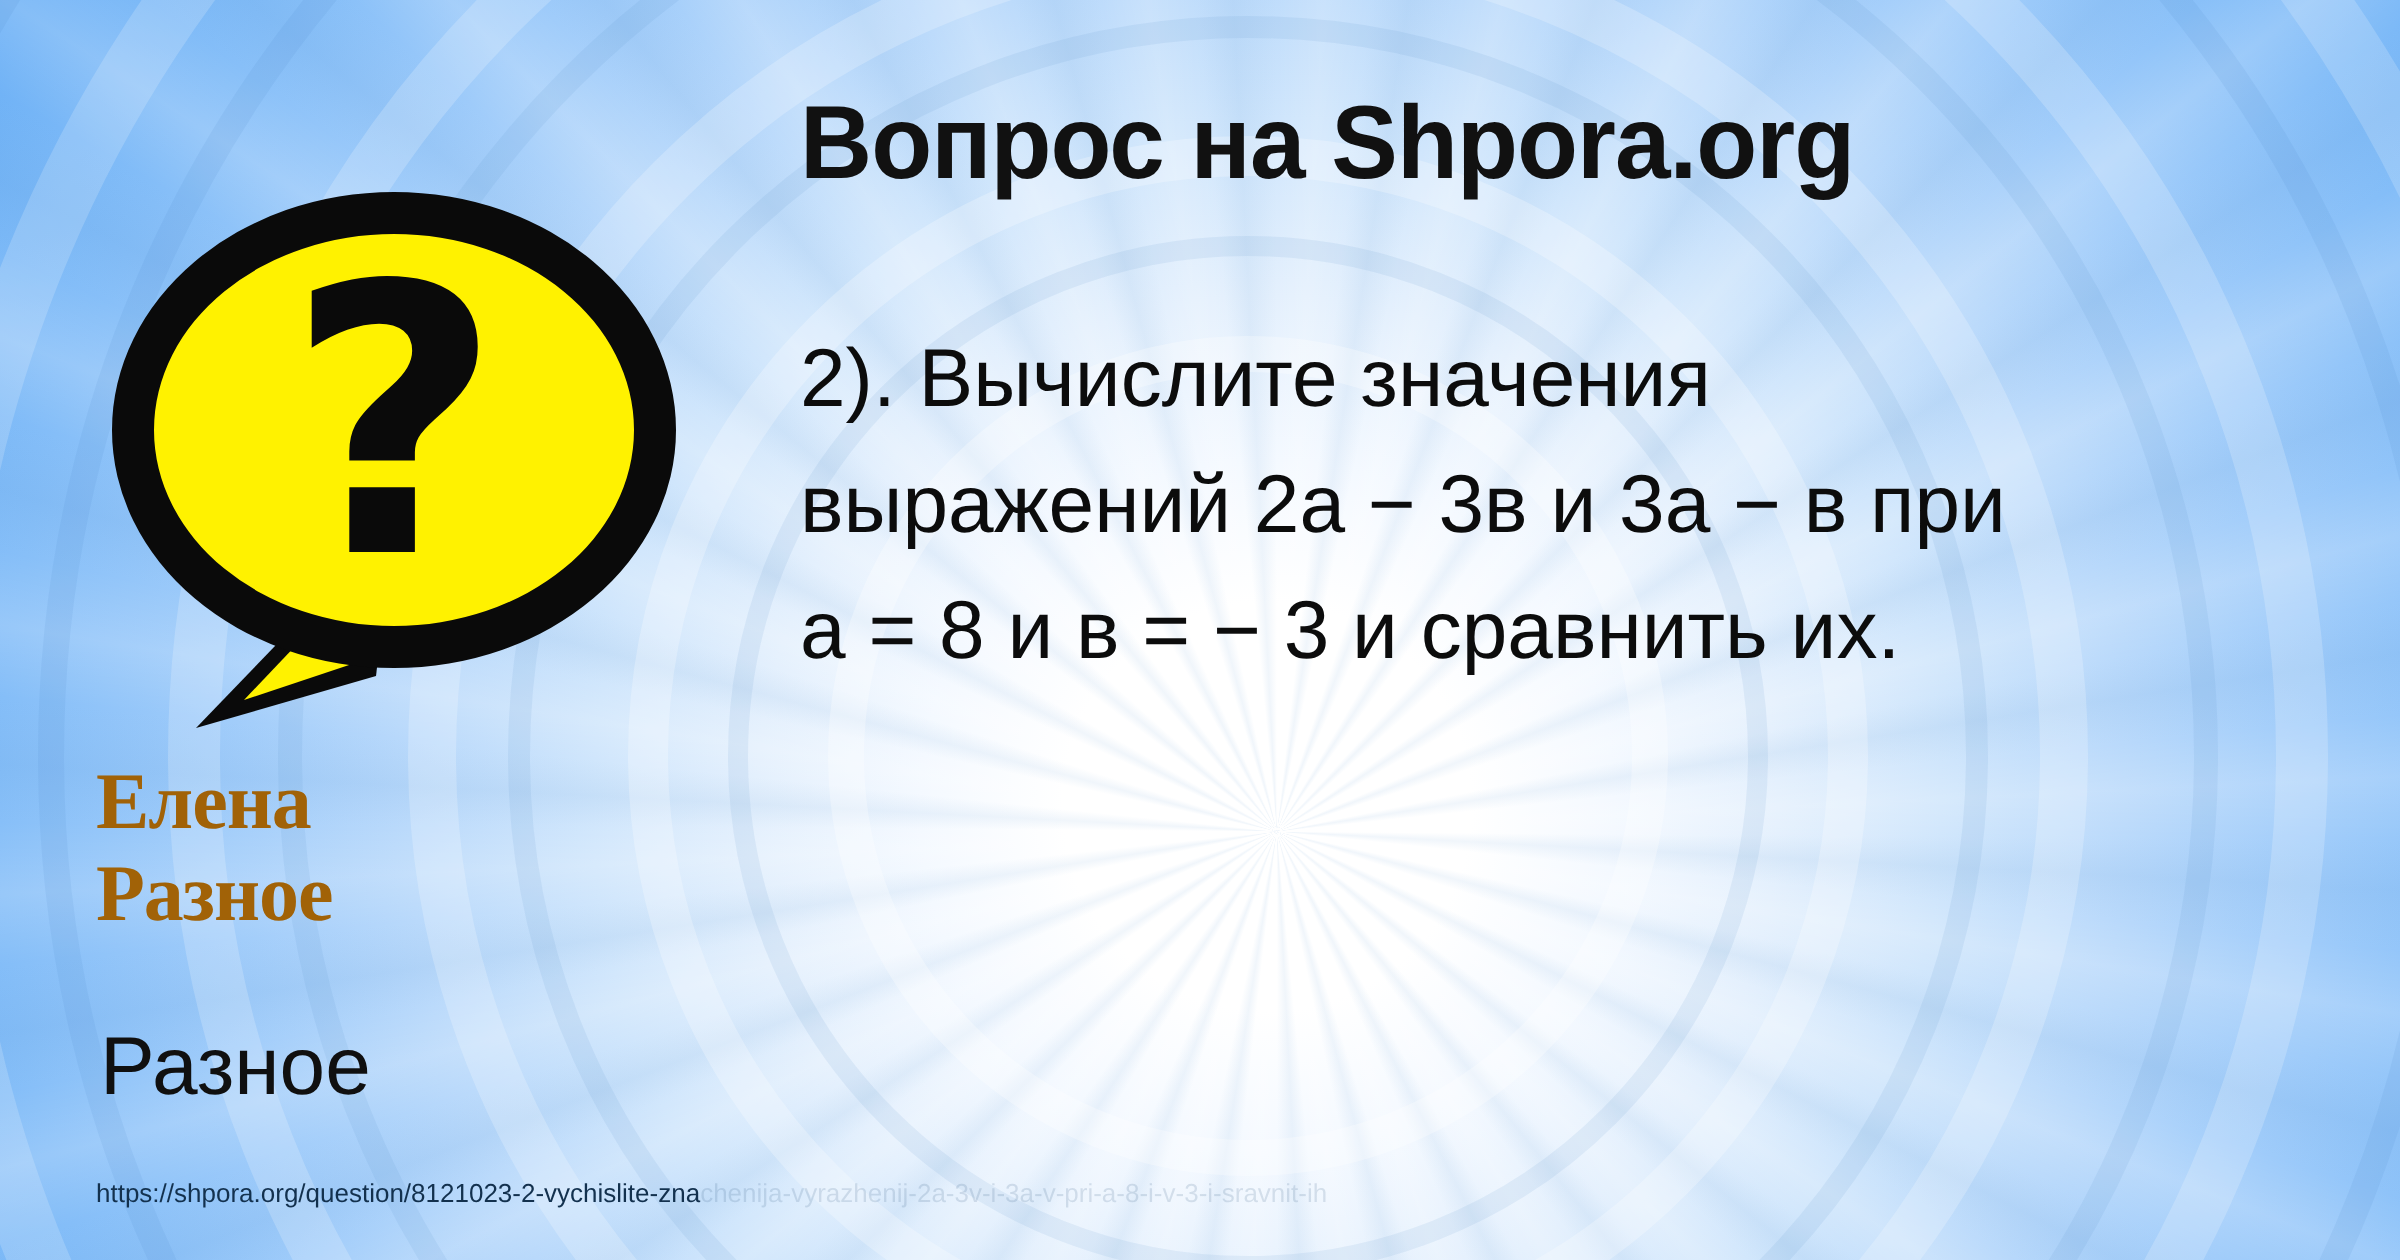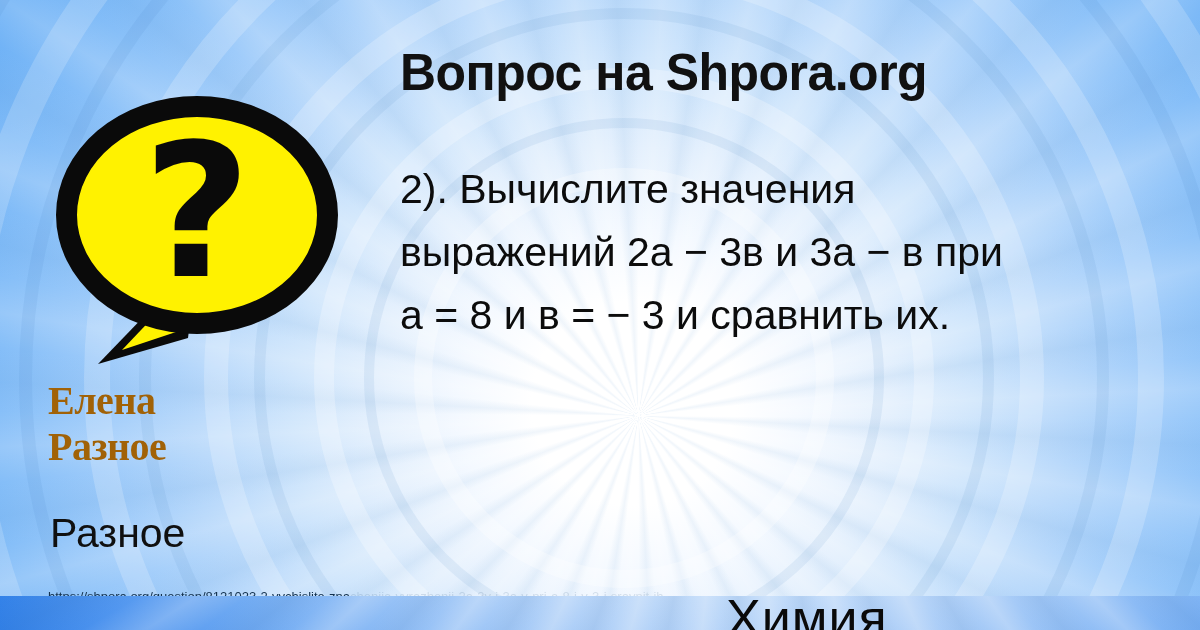--- a/index.html
+++ b/index.html
@@ -271,19 +271,14 @@
   </div>
 
   <div class="author-name">
     <span class="ln">Елена</span>
     <span class="ln">Разное</span>
   </div>
   <div class="author-category">Разное</div>
 
   <div class="source-url"><span>https://shpora.org/question/8121023-2-vychislite-zna</span><span class="fade">chenija-vyrazhenij-2a-3v-i-3a-v-pri-a-8-i-v-3-i-sravnit-ih</span></div>
 
-  <div class="bottom-strip">
-    <div class="bottom-strip-bg"></div>
-    <div class="bottom-strip-rays"></div>
-    <div class="bottom-label">Химия</div>
-  </div>
 
 </div>
 
 </body></html>

